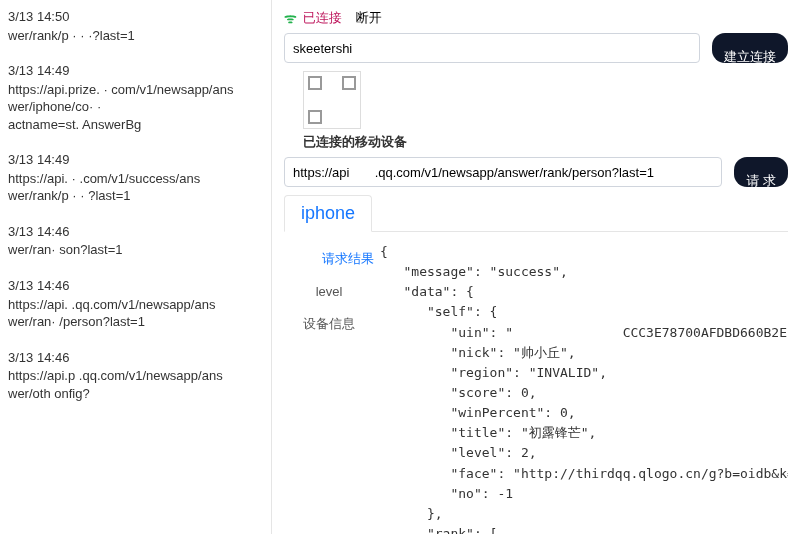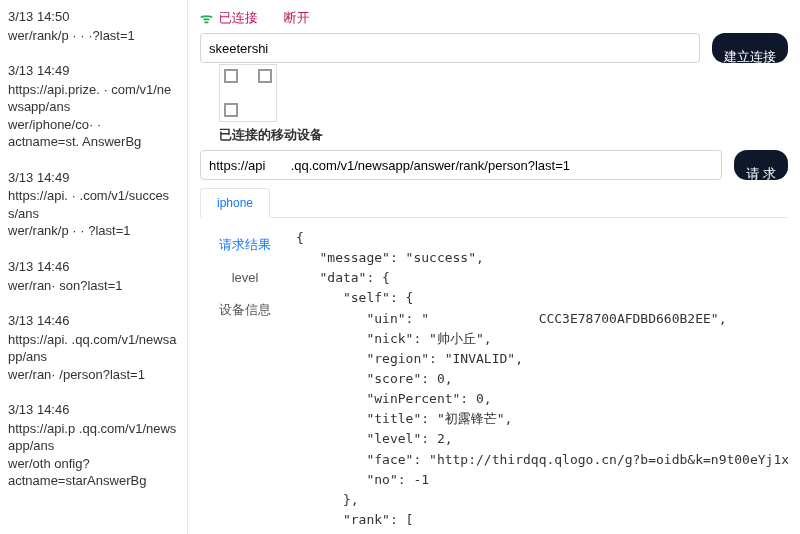--- a/index.html
+++ b/index.html
@@ -1,46 +1,46 @@
 <!DOCTYPE html>
 <html><head>
 <meta charset="utf-8">
 <style>
   * { box-sizing: border-box; margin: 0; padding: 0; }
   body { font-family: -apple-system, "Helvetica Neue", Arial, sans-serif; font-size: 13px; color: #333; background: #fff; width: 800px; height: 534px; overflow: hidden; }
   .layout { display: flex; height: 100%; }
-  .sidebar { width: 188px; border-right: 1px solid #e5e5e5; overflow: hidden; padding-top: 4px; }
+  .sidebar { width: 272px; border-right: 1px solid #e5e5e5; overflow: hidden; padding-top: 4px; }
   .history-item { padding: 4px 8px 14px 8px; font-size: 13px; line-height: 1.35; color: #333; word-break: break-all; }
   .history-item .ts { margin-bottom: 1px; }
   .main { flex: 1; padding: 8px 12px 0 12px; overflow: hidden; }
   .status-row { display: flex; align-items: center; gap: 6px; margin-bottom: 6px; font-size: 13px; }
   .wifi { color: #22b14c; font-weight: bold; font-size: 14px; }
   .connected { color: #be185d; }
-  .disconnect { color: #be185d; margin-left: 20px; cursor: pointer; }
-  .input-row { display: flex; gap: 12px; margin-bottom: 1px; }
+  .disconnect { color: #000000; margin-left: 8px; cursor: pointer; }
+  .input-row { display: flex; gap: 12px; margin-bottom: 8px; }
   .txt-in { flex: 1; border: 1px solid #d0d5dd; border-radius: 4px; padding: 5px 8px; font-size: 13px; height: 30px; }
   .btn { background: #0f172a; color: #fff; border: none; border-radius: 13px; padding: 15px 12px; font-size: 13px; height: 30px; cursor: pointer; white-space: nowrap; }
   .qr-block { margin-bottom: 6px; margin-left: 19px; }
   .qr { width: 58px; height: 58px; border: 1px solid #ddd; background: #fff; position: relative; margin-bottom: 4px; }
   .qr::before, .qr::after { content: ""; position: absolute; width: 14px; height: 14px; background:
     linear-gradient(#999 0 0) top/100% 2px no-repeat,
     linear-gradient(#999 0 0) left/2px 100% no-repeat,
     linear-gradient(#999 0 0) right/2px 100% no-repeat,
     linear-gradient(#999 0 0) bottom/100% 2px no-repeat; }
   .qr::before { top: 4px; left: 4px; }
   .qr::after { bottom: 4px; left: 4px; }
   .qr-tr { position: absolute; top: 4px; right: 4px; width: 14px; height: 14px; border: 2px solid #999; }
   .qr-label { font-size: 13px; font-weight: 600; color: #333; }
   .apple-icon { font-size: 20px; color: #333; margin: 6px 0 6px 4px; }
   .tab-row { border-bottom: 1px solid #e5e5e5; margin-top: 8px; }
-  .tab { display: inline-block; padding: 7px 16px; border: 1px solid #e5e5e5; border-bottom: 1px solid #fff; border-radius: 4px 4px 0 0; color: #1677ff; font-size: 12px; margin-bottom: -1px; background: #fff; }
+  .tab { display: inline-block; padding: 7px 16px; border: 1px solid #e5e5e5; border-bottom: 1px solid #fff; border-radius: 4px 4px 0 0; color: #1677ff; font-size: 18px; margin-bottom: -1px; background: #fff; }
   .detail-area { display: flex; margin-top: 10px; }
   .detail-nav { width: 90px; font-size: 13px; text-align: center; }
   .detail-nav div { padding: 8px 0; color: #555; }
-  .detail-nav .active { color: #1677ff; }
+  .detail-nav .active { color: #1677ff; text-align: right; }
   .json-view { flex: 1; font-family: ui-monospace, "SF Mono", Menlo, Consolas, monospace; font-size: 13px; line-height: 1.55; white-space: pre; color: #333; overflow: hidden; padding-left: 6px; }
 </style>
 </head>
 <body>
 
 <div class="layout">
   <div class="sidebar" id="history">
       <div class="history-item">
         <div class="ts">3/13 14:50</div>
         <div>wer/rank/p    · · ·?last=1</div>
@@ -62,21 +62,20 @@
       </div>
       <div class="history-item">
         <div class="ts">3/13 14:46</div>
         <div>https://api.     .qq.com/v1/newsapp/ans</div>
         <div>wer/ran·  /person?last=1</div>
       </div>
       <div class="history-item">
         <div class="ts">3/13 14:46</div>
         <div>https://api.p    .qq.com/v1/newsapp/ans</div>
         <div>wer/oth     onfig?</div>
-        <div>actname=starAnswerBg</div>
       </div>
     </div>
 
   <div class="main">
     <div class="status-row">
       <span class="wifi">ᯤ</span>
       <span class="connected">已连接</span>
       <span class="disconnect">断开</span>
     </div>
 

